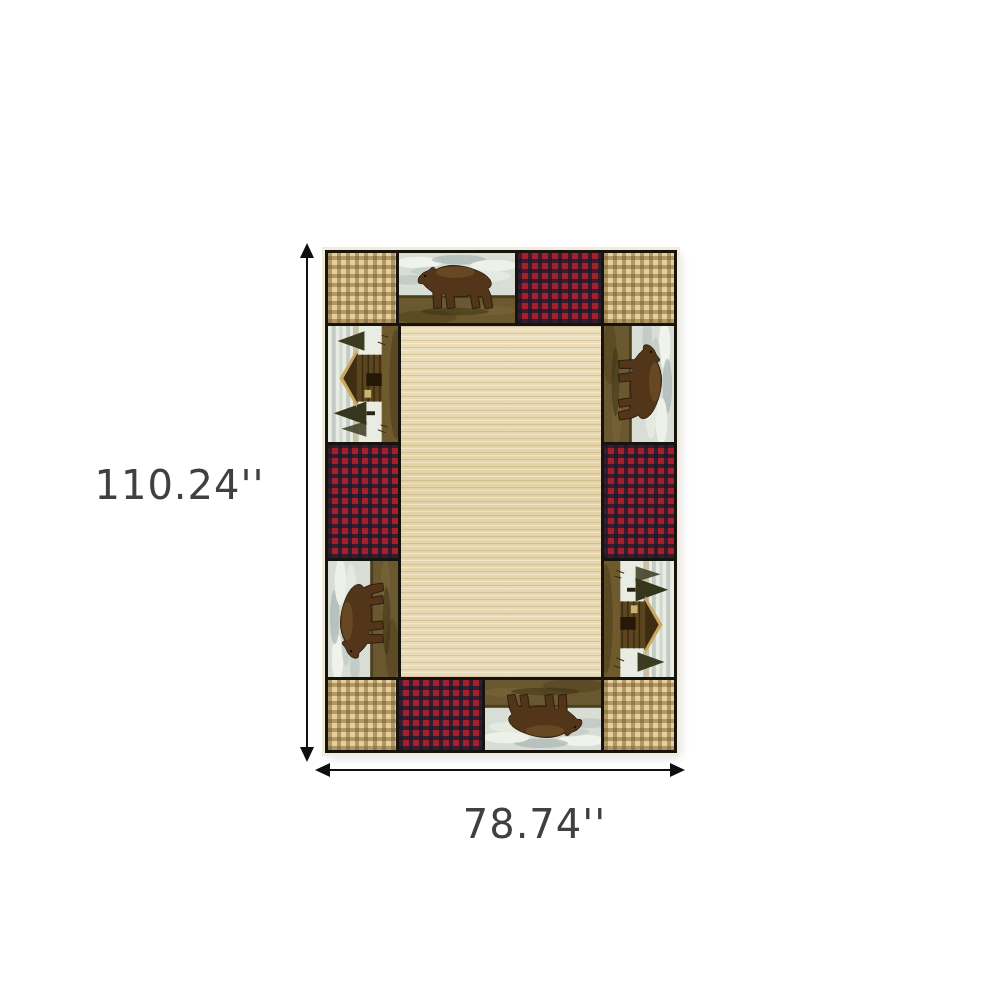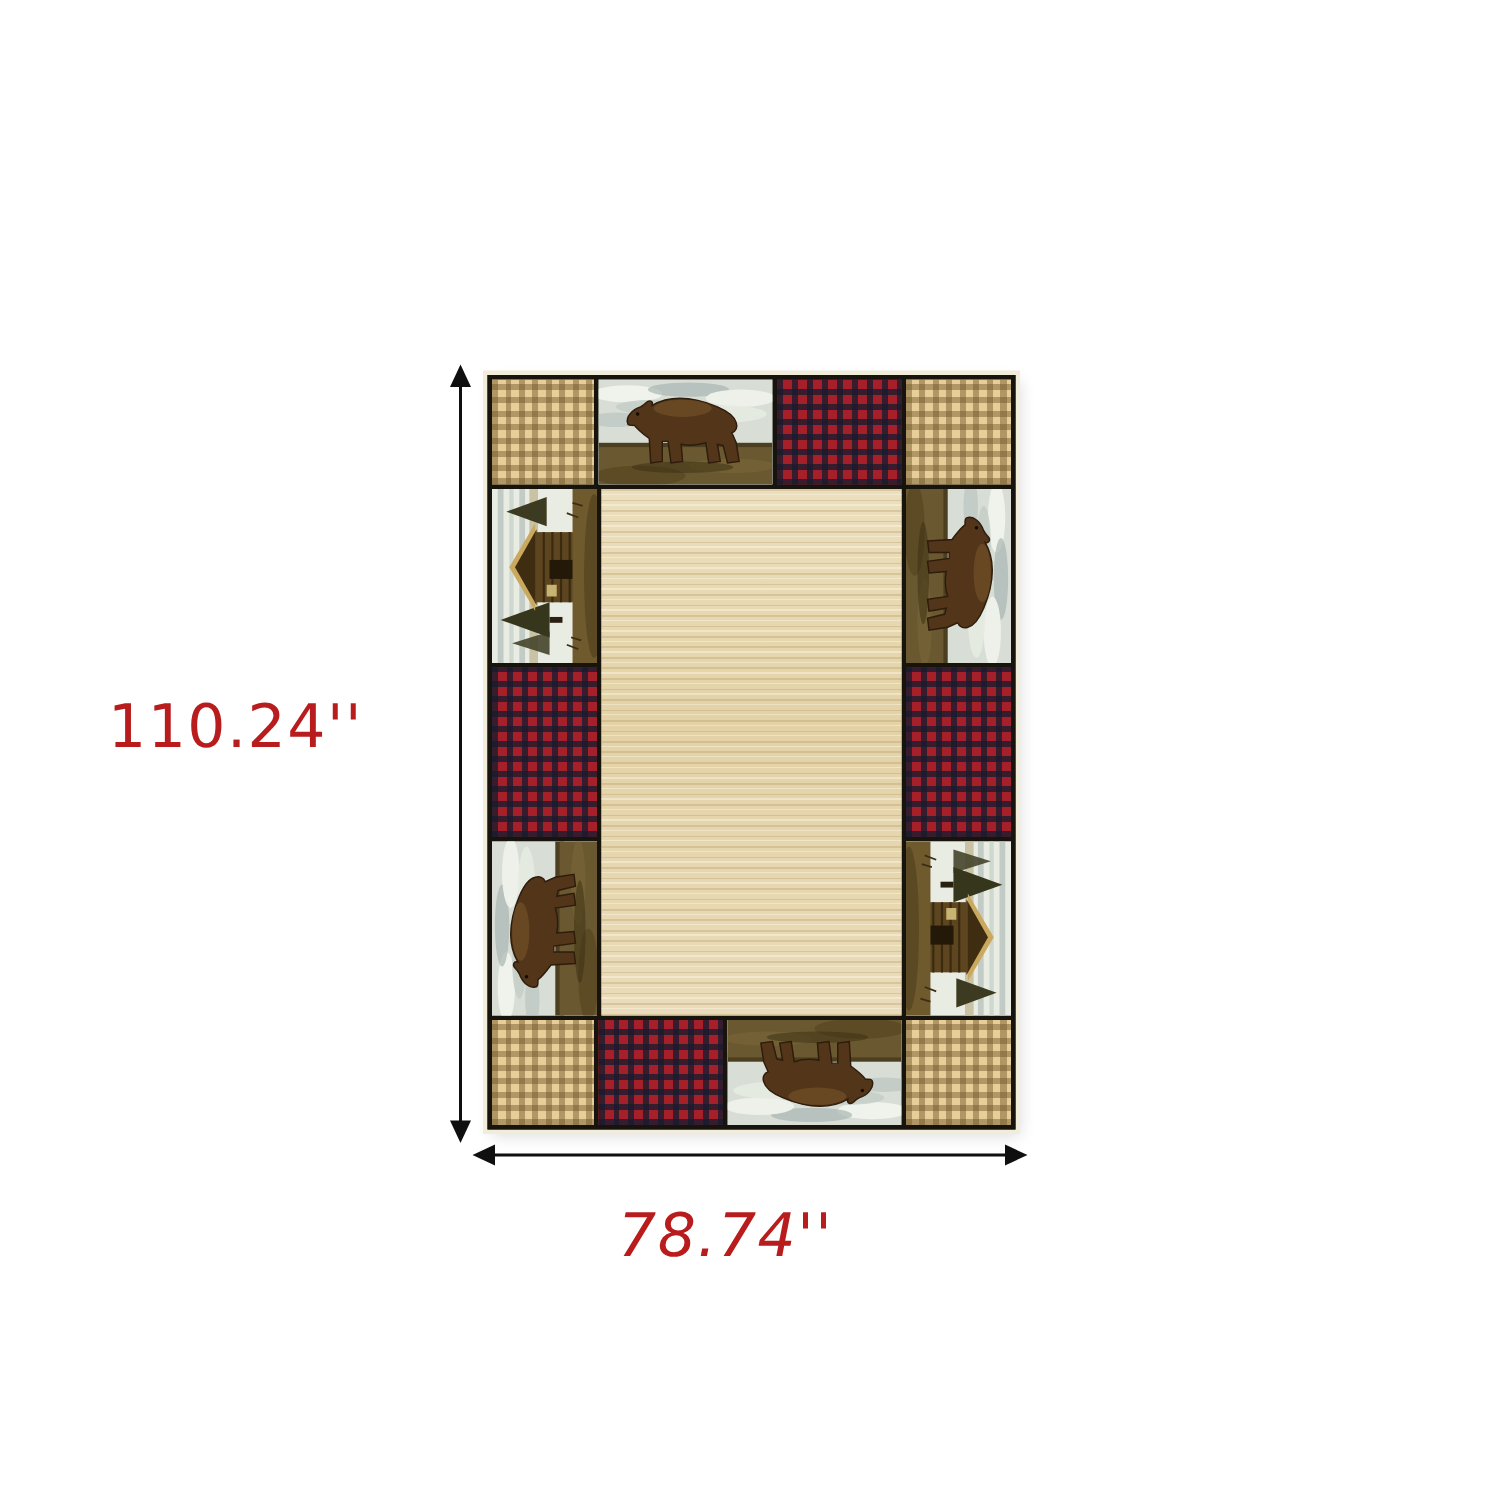--- a/index.html
+++ b/index.html
@@ -60,23 +60,23 @@
 
   
   .dim-line-v { position:absolute; left:306px; top:256px; width:2px; height:492px; background:#0f0f0f; }
   .dim-line-h { position:absolute; left:329px; top:769px; width:341px; height:2px; background:#0f0f0f; }
   .arrow { position:absolute; width:0; height:0; }
   .arrow.up    { left:300px; top:243px; border-left:7px solid transparent; border-right:7px solid transparent; border-bottom:15px solid #0f0f0f; }
   .arrow.down  { left:300px; top:747px; border-left:7px solid transparent; border-right:7px solid transparent; border-top:15px solid #0f0f0f; }
   .arrow.left  { left:315px; top:763px; border-top:7px solid transparent; border-bottom:7px solid transparent; border-right:15px solid #0f0f0f; }
   .arrow.right { left:670px; top:763px; border-top:7px solid transparent; border-bottom:7px solid transparent; border-left:15px solid #0f0f0f; }
 
-  .dim-label { position:absolute; color:#b91c1c; font-size:40px; letter-spacing:1px; white-space:nowrap; }
+  .dim-label { position:absolute; color:#404040; font-size:40px; letter-spacing:1px; text-align:center; white-space:nowrap; }
   .dim-label.height { left:72px;  top:462px; width:215px; }
-  .dim-label.width  { left:412px; top:801px; width:215px;font-style:italic; }
+  .dim-label.width  { left:427px; top:801px; width:215px; }
 </style>
 </head>
 <body>
 
 <svg width="0" height="0" style="position:absolute" aria-hidden="true">
   <defs>
     <g id="bear-scene">
       <rect width="120" height="73" fill="#d8ded6"></rect>
       <ellipse cx="20" cy="10" rx="24" ry="6" fill="#f0f3ec"></ellipse>
       <ellipse cx="62" cy="7" rx="28" ry="5" fill="#aab6b4" opacity=".7"></ellipse>

